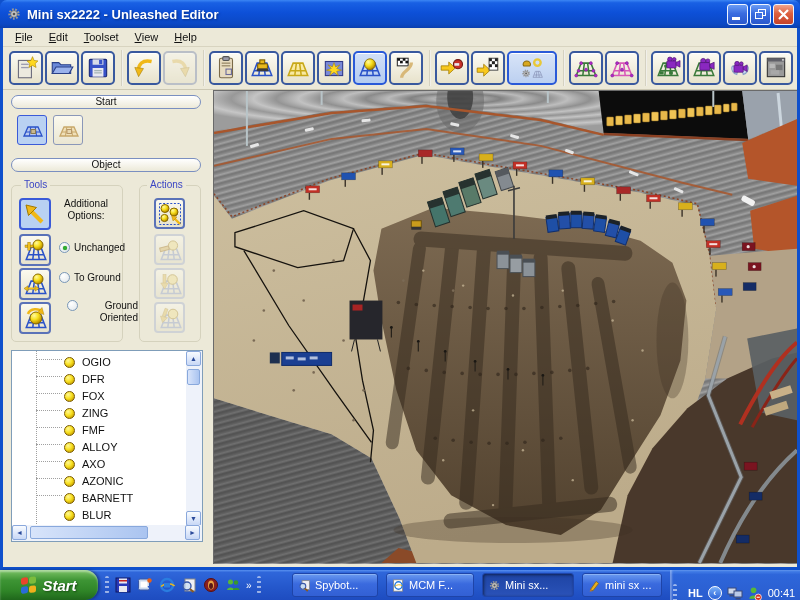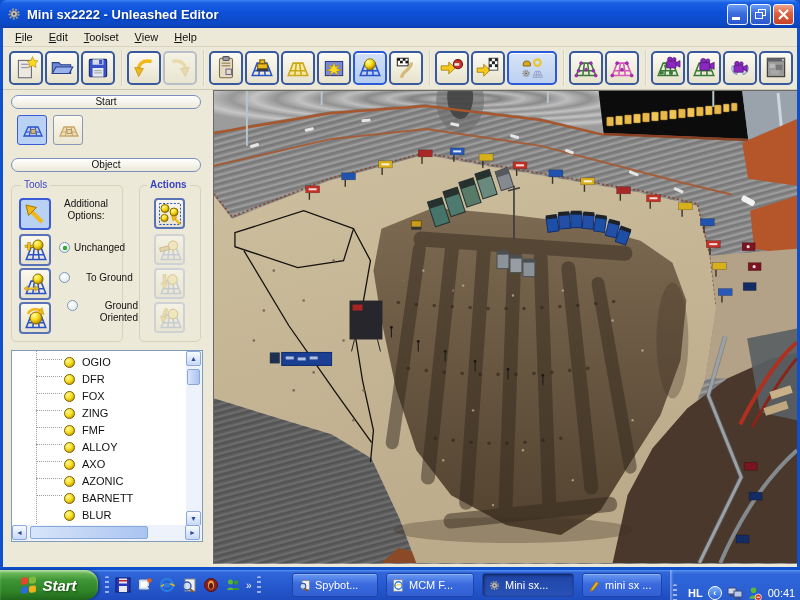--- a/index.html
+++ b/index.html
@@ -430,31 +430,31 @@
               </g>
             <circle cx="14" cy="13" r="6" fill="url(#gball)" stroke="#8a6a00"></circle>
             <path d="M6,9 C8,3 17,3 20,7" stroke="#f0b818" stroke-width="2.6" fill="none"></path>
             <polygon points="20,2.5 22,9.5 15.5,7.5" fill="#f0b818" stroke="#a07800" stroke-width="0.4"></polygon>
             </svg>
           </div>
         <label class="radio" style="left:56px; top:152px;">
           <span class="rb checked"></span>
           <span class="lbl">Unchanged</span>
           </label>
-        <label class="radio" style="left:56px; top:182px;gap:12px;">
+        <label class="radio" style="left:56px; top:182px;">
           <span class="rb"></span>
           <span class="lbl">To Ground</span>
           </label>
         <label class="radio" style="left:64px; top:210px;text-align:right;">
           <span class="rb"></span>
           <span class="lbl">Ground Oriented</span>
           </label>
 
         <div class="groupbox" style="left:136px; top:95px; width:62px; height:157px;"></div>
-        <div class="gb-label" style="left:144px; top:89px;font-weight:bold;">Actions</div>
+        <div class="gb-label" style="left:144px; top:89px;">Actions</div>
         <div class="sbtn" style="left:151px; top:108px; width:31px; height:31px;">
           <svg viewBox="0 0 26 26">
             <rect x="2.5" y="2.5" width="21" height="21" fill="none" stroke="#2a52c8" stroke-width="1" stroke-dasharray="2,1.6"></rect>
             <circle cx="8" cy="7.5" r="4" fill="url(#gball)" stroke="#8a6a00"></circle>
             <circle cx="17" cy="11" r="4" fill="url(#gball)" stroke="#8a6a00"></circle>
             <circle cx="7.5" cy="17" r="3.6" fill="url(#gball)" stroke="#8a6a00"></circle>
             <line x1="23" y1="23" x2="17" y2="17" stroke="#f0b818" stroke-width="2.4"></line>
             <polygon points="14.5,14.5 20,16 16,20" fill="#f0b818" stroke="#a07800" stroke-width="0.4"></polygon>
             </svg>
           </div>

